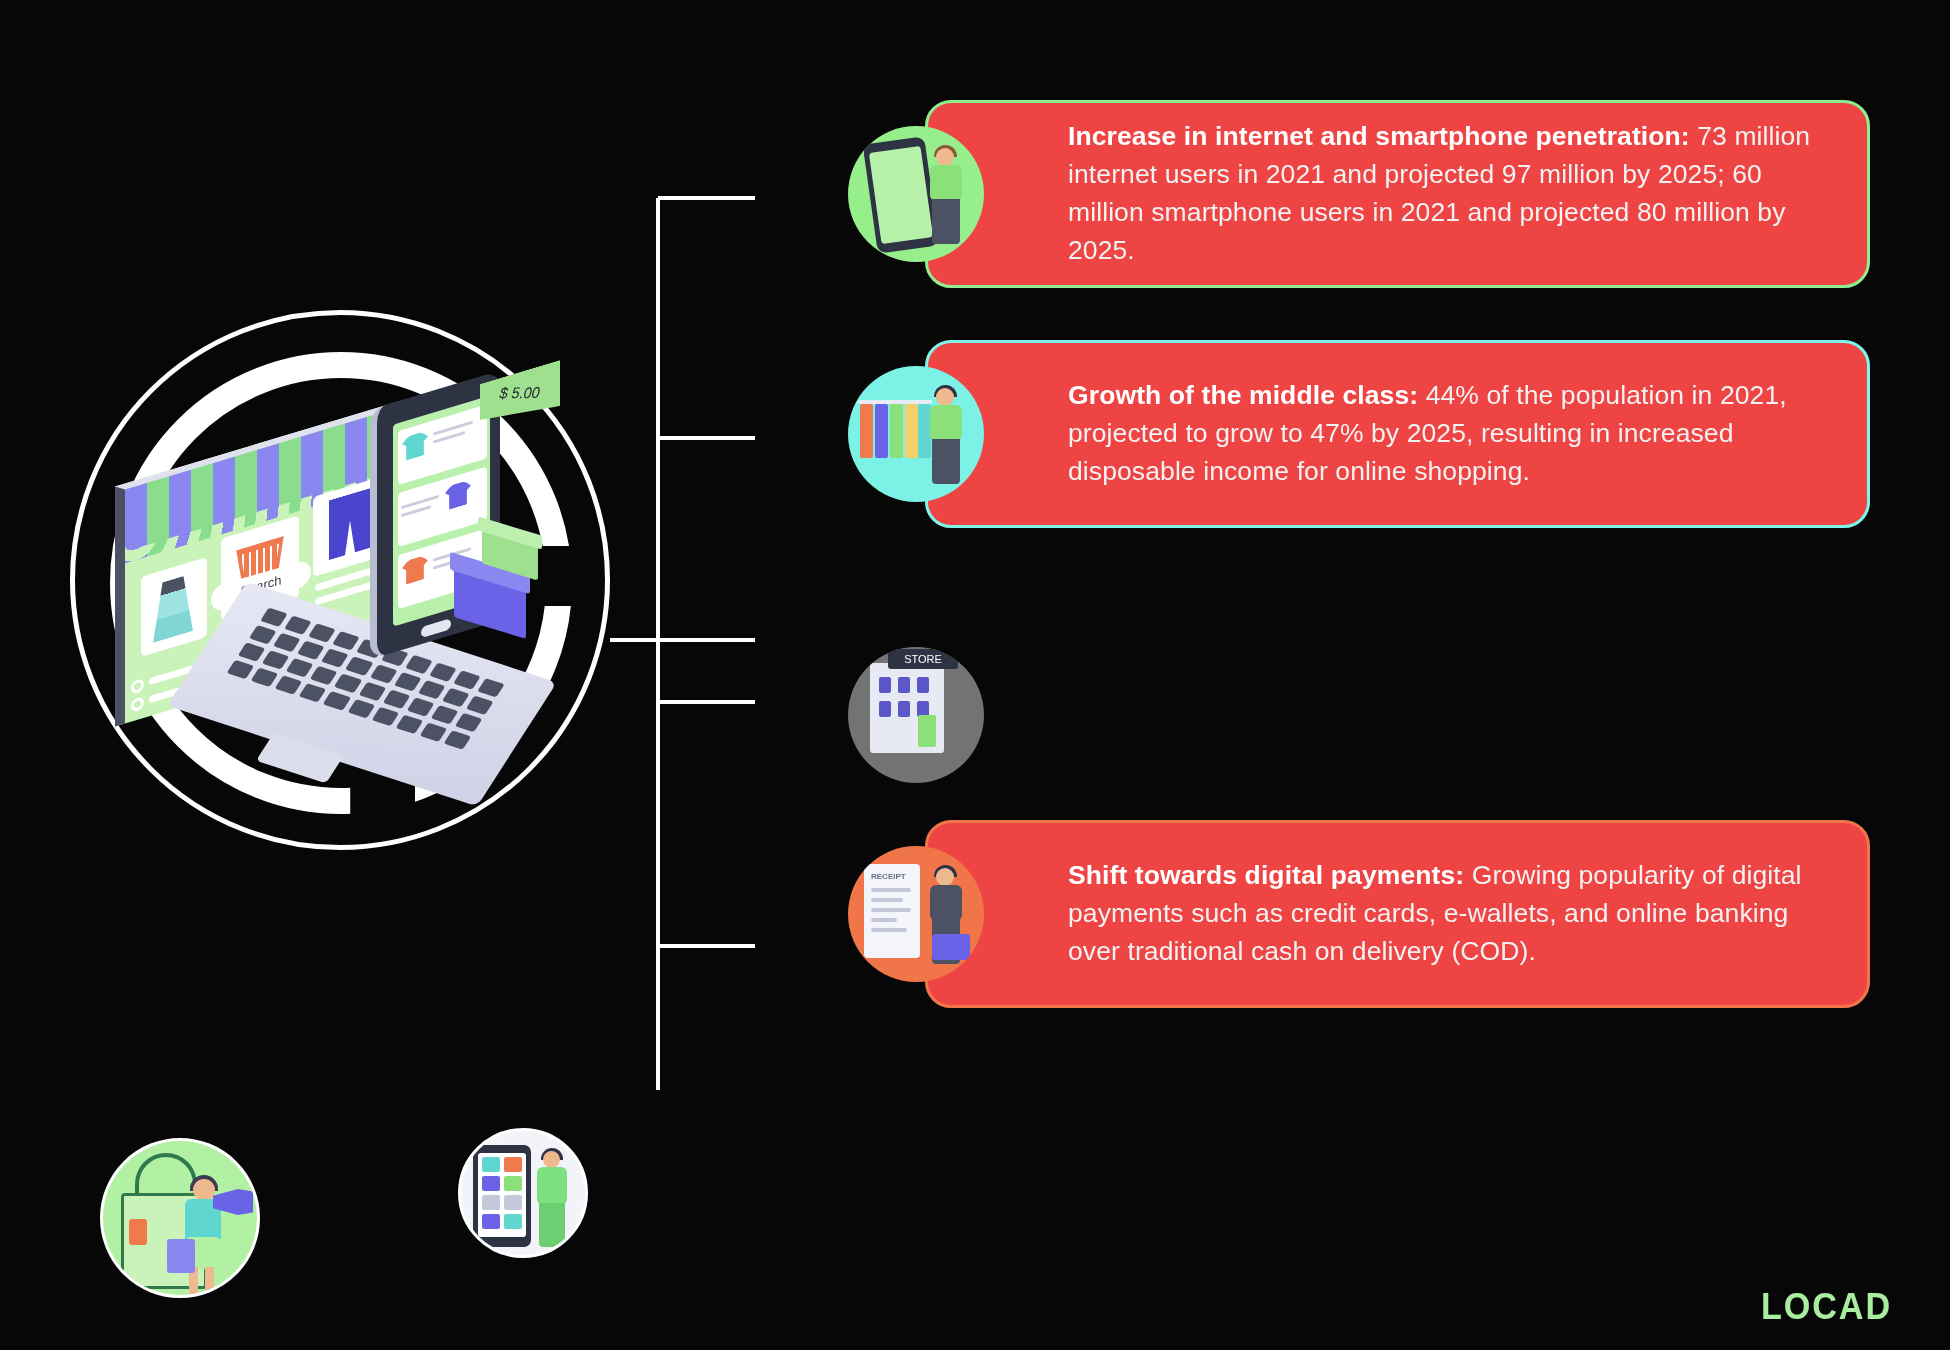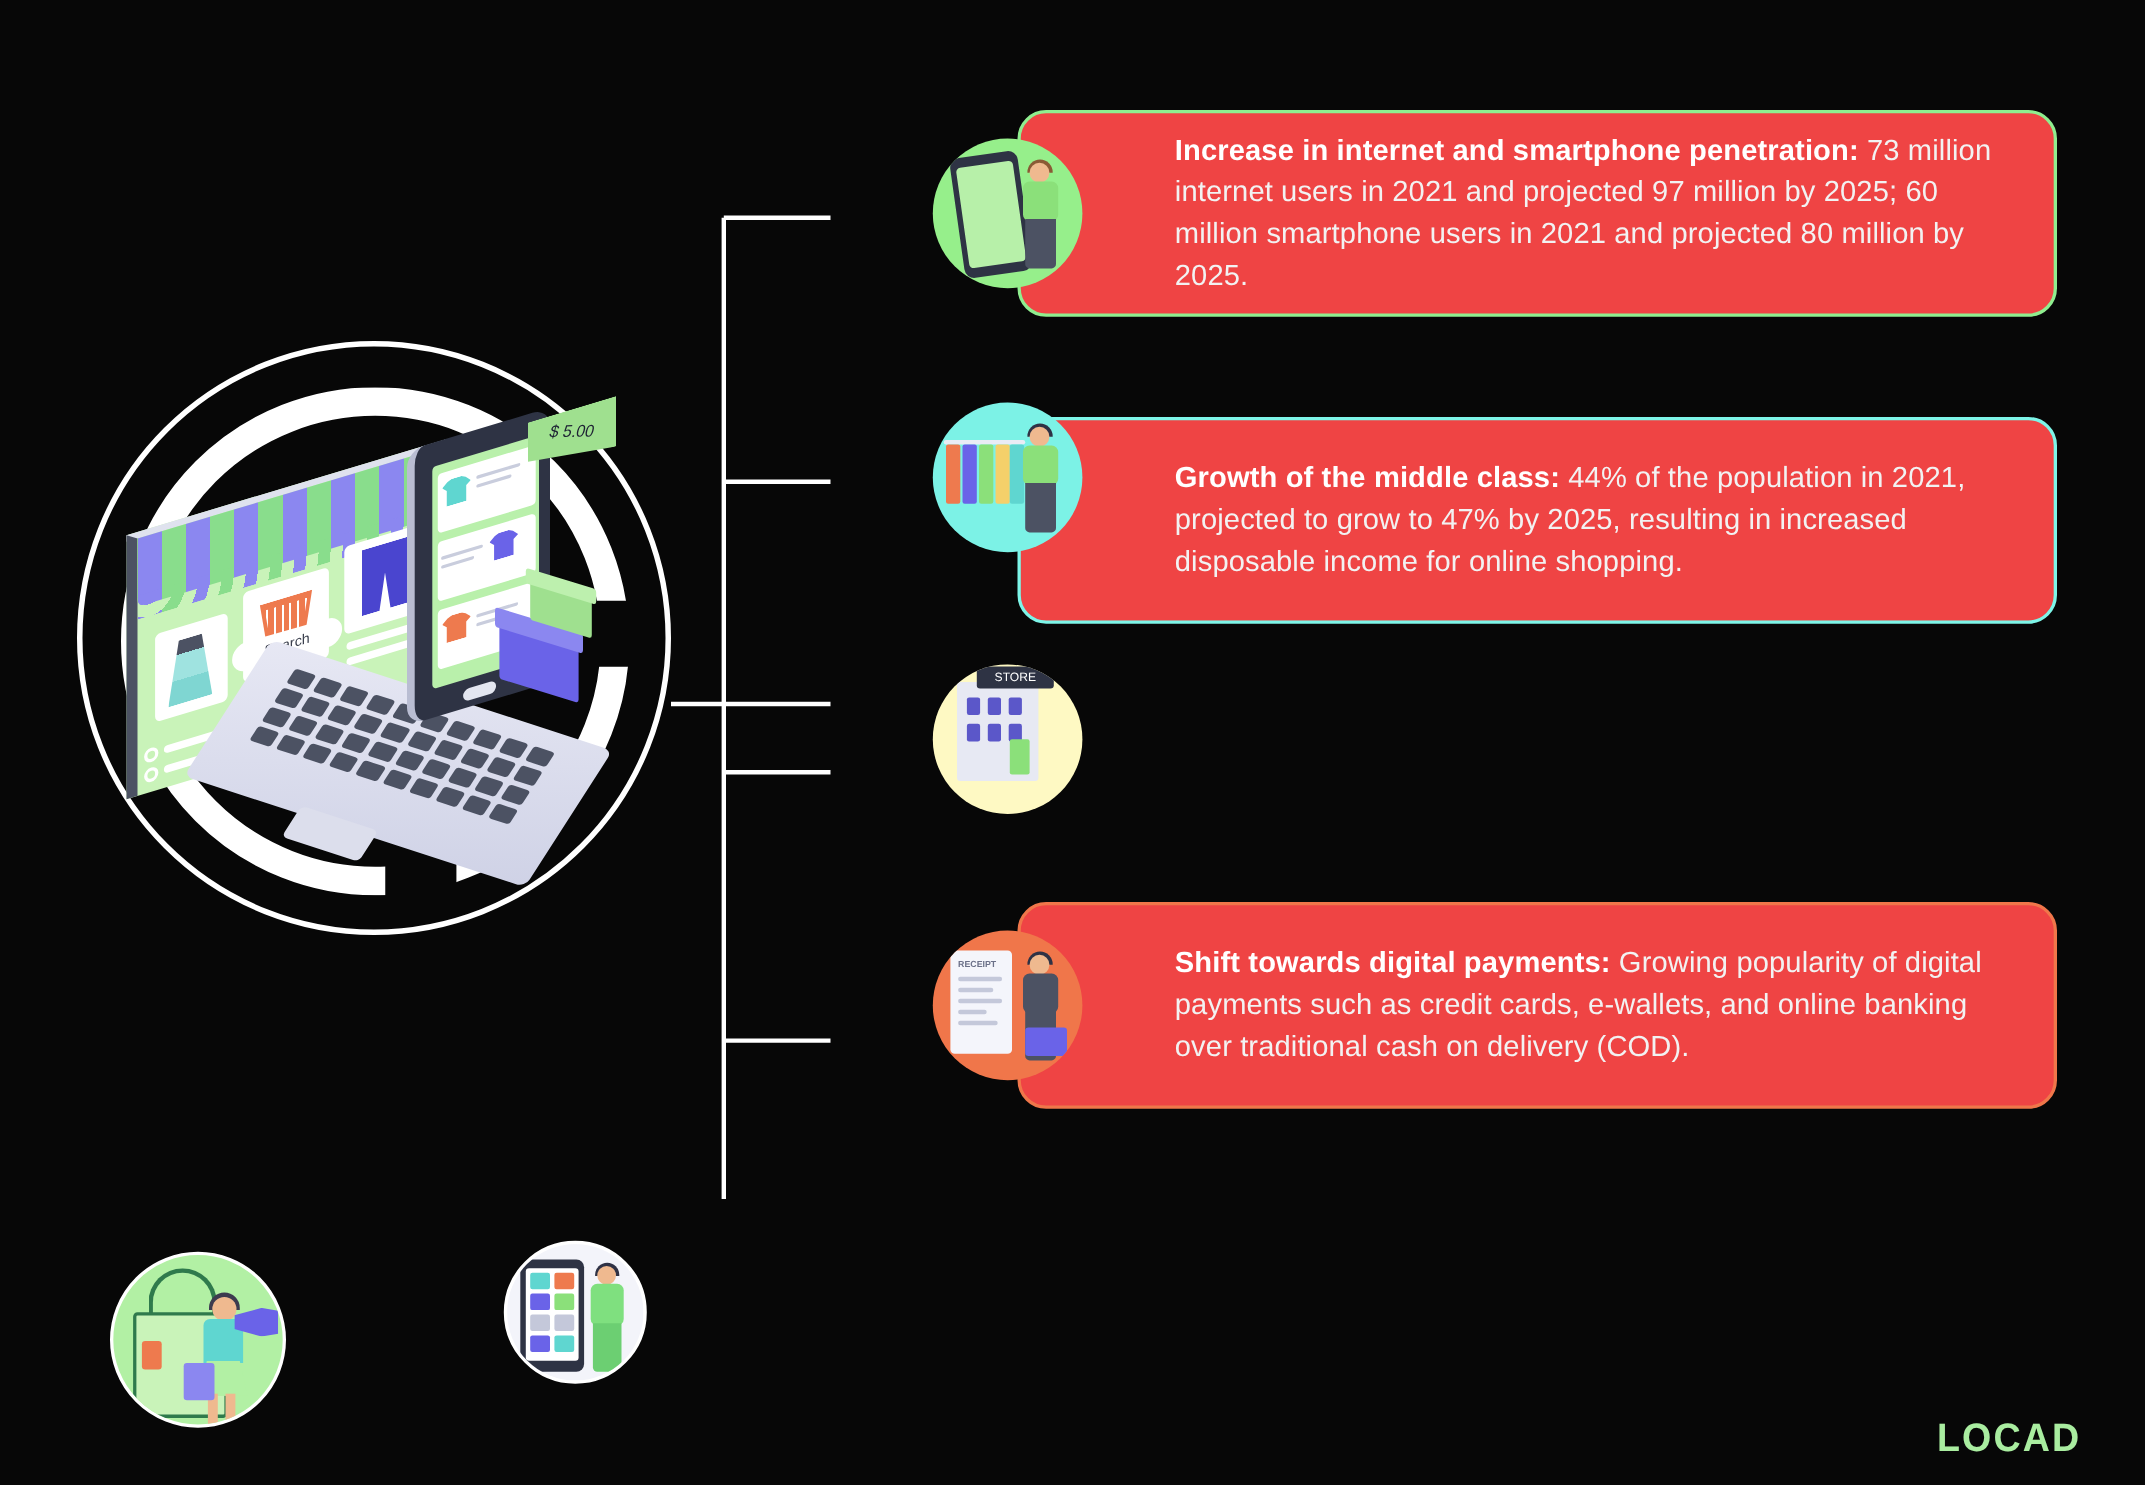--- a/index.html
+++ b/index.html
@@ -247,21 +247,21 @@
     left: 925px;
     width: 945px;
     border-radius: 26px;
     border: 3px solid #ffffff;
     background: #ef4444;
     display: flex;
     align-items: center;
     padding: 24px 40px 26px 140px;
   }
   .card.c1 { top: 100px; height: 188px; border-color: #8fee8f; }
-  .card.c2 { top: 340px; height: 188px; border-color: #7df5e8; margin-top: 39px; }
+  .card.c2 { top: 340px; height: 188px; border-color: #7df5e8; }
   .card.c3 { top: 578px; height: 188px; border-color: #7b78e8; }
   .card.c4 { top: 820px; height: 188px; border-color: #f0764a; }
 
   .card-text { font-size: 26.5px; line-height: 38px; color: #f2f2f2; letter-spacing: 0.1px; }
   .card-text b { font-weight: 700; color: #ffffff; }
 
   .icon-circle {
     position: absolute;
     left: 848px;
     width: 136px; height: 136px;
@@ -494,21 +494,21 @@
       <div class="hanger" style="left:60px; background:#5fd6d0"></div>
     </div>
     <div class="ic-person">
       <div class="icp-hair" style="background:#2f3245"></div>
       <div class="icp-head"></div>
       <div class="icp-top"></div>
       <div class="icp-legs"></div>
     </div>
   </div>
 
-  <div class="icon-circle ic3" style="background: #fef9c3;">
+  <div class="icon-circle ic3" style="background: #737373; margin-top: 43px;">
     <div class="bldg">
       <div class="bldg-sign">STORE</div>
       <div class="bldg-win" style="left:9px;  top:14px;"></div>
       <div class="bldg-win" style="left:28px; top:14px;"></div>
       <div class="bldg-win" style="left:47px; top:14px;"></div>
       <div class="bldg-win" style="left:9px;  top:38px;"></div>
       <div class="bldg-win" style="left:28px; top:38px;"></div>
       <div class="bldg-win" style="left:47px; top:38px;"></div>
       <div class="bldg-door"></div>
     </div>

